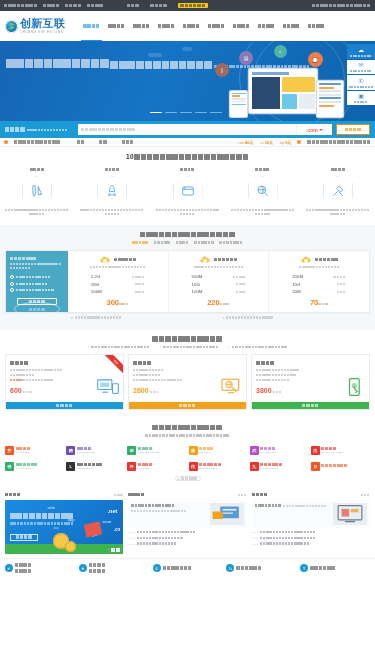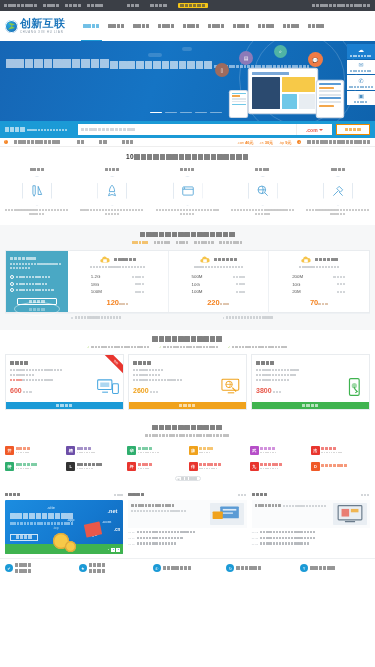--- a/index.html
+++ b/index.html
@@ -599,21 +599,21 @@
               </div>
             <div class="hc-row">
                 <span class="hc-v">18G</span>
                 <span class="hc-k blk" title="月流量"><i style="width:2.41px;height:2.41px"></i><i style="width:2.41px;height:2.41px"></i><i style="width:2.41px;height:2.41px"></i></span>
               </div>
             <div class="hc-row">
                 <span class="hc-v">100M</span>
                 <span class="hc-k blk" title="数据库"><i style="width:2.41px;height:2.41px"></i><i style="width:2.41px;height:2.41px"></i><i style="width:2.41px;height:2.41px"></i></span>
               </div>
           </div>
-          <div class="hc-price"><b>120</b><span class="blk" style="color:#c9a07a" title="元/年"><i style="width:2.58px;height:2.58px"></i><i style="width:2.58px;height:2.58px"></i><i style="width:2.58px;height:2.58px"></i></span></div>
+          <div class="hc-price"><b>300</b><span class="blk" style="color:#c9a07a" title="元/年"><i style="width:2.58px;height:2.58px"></i><i style="width:2.58px;height:2.58px"></i><i style="width:2.58px;height:2.58px"></i></span></div>
         </div>
 
         <div class="host-card">
           <div class="hc-head">
             <span class="hc-cloud">
               <svg viewBox="0 0 32 22">
                   <path d="M8 18a5 5 0 010-10 7 7 0 0113.5-2A5.5 5.5 0 0124 18z" fill="#f6c44a"></path>
                   <rect x="11" y="9" width="10" height="8" rx="1" fill="#fff"></rect>
                 </svg>
             </span>

